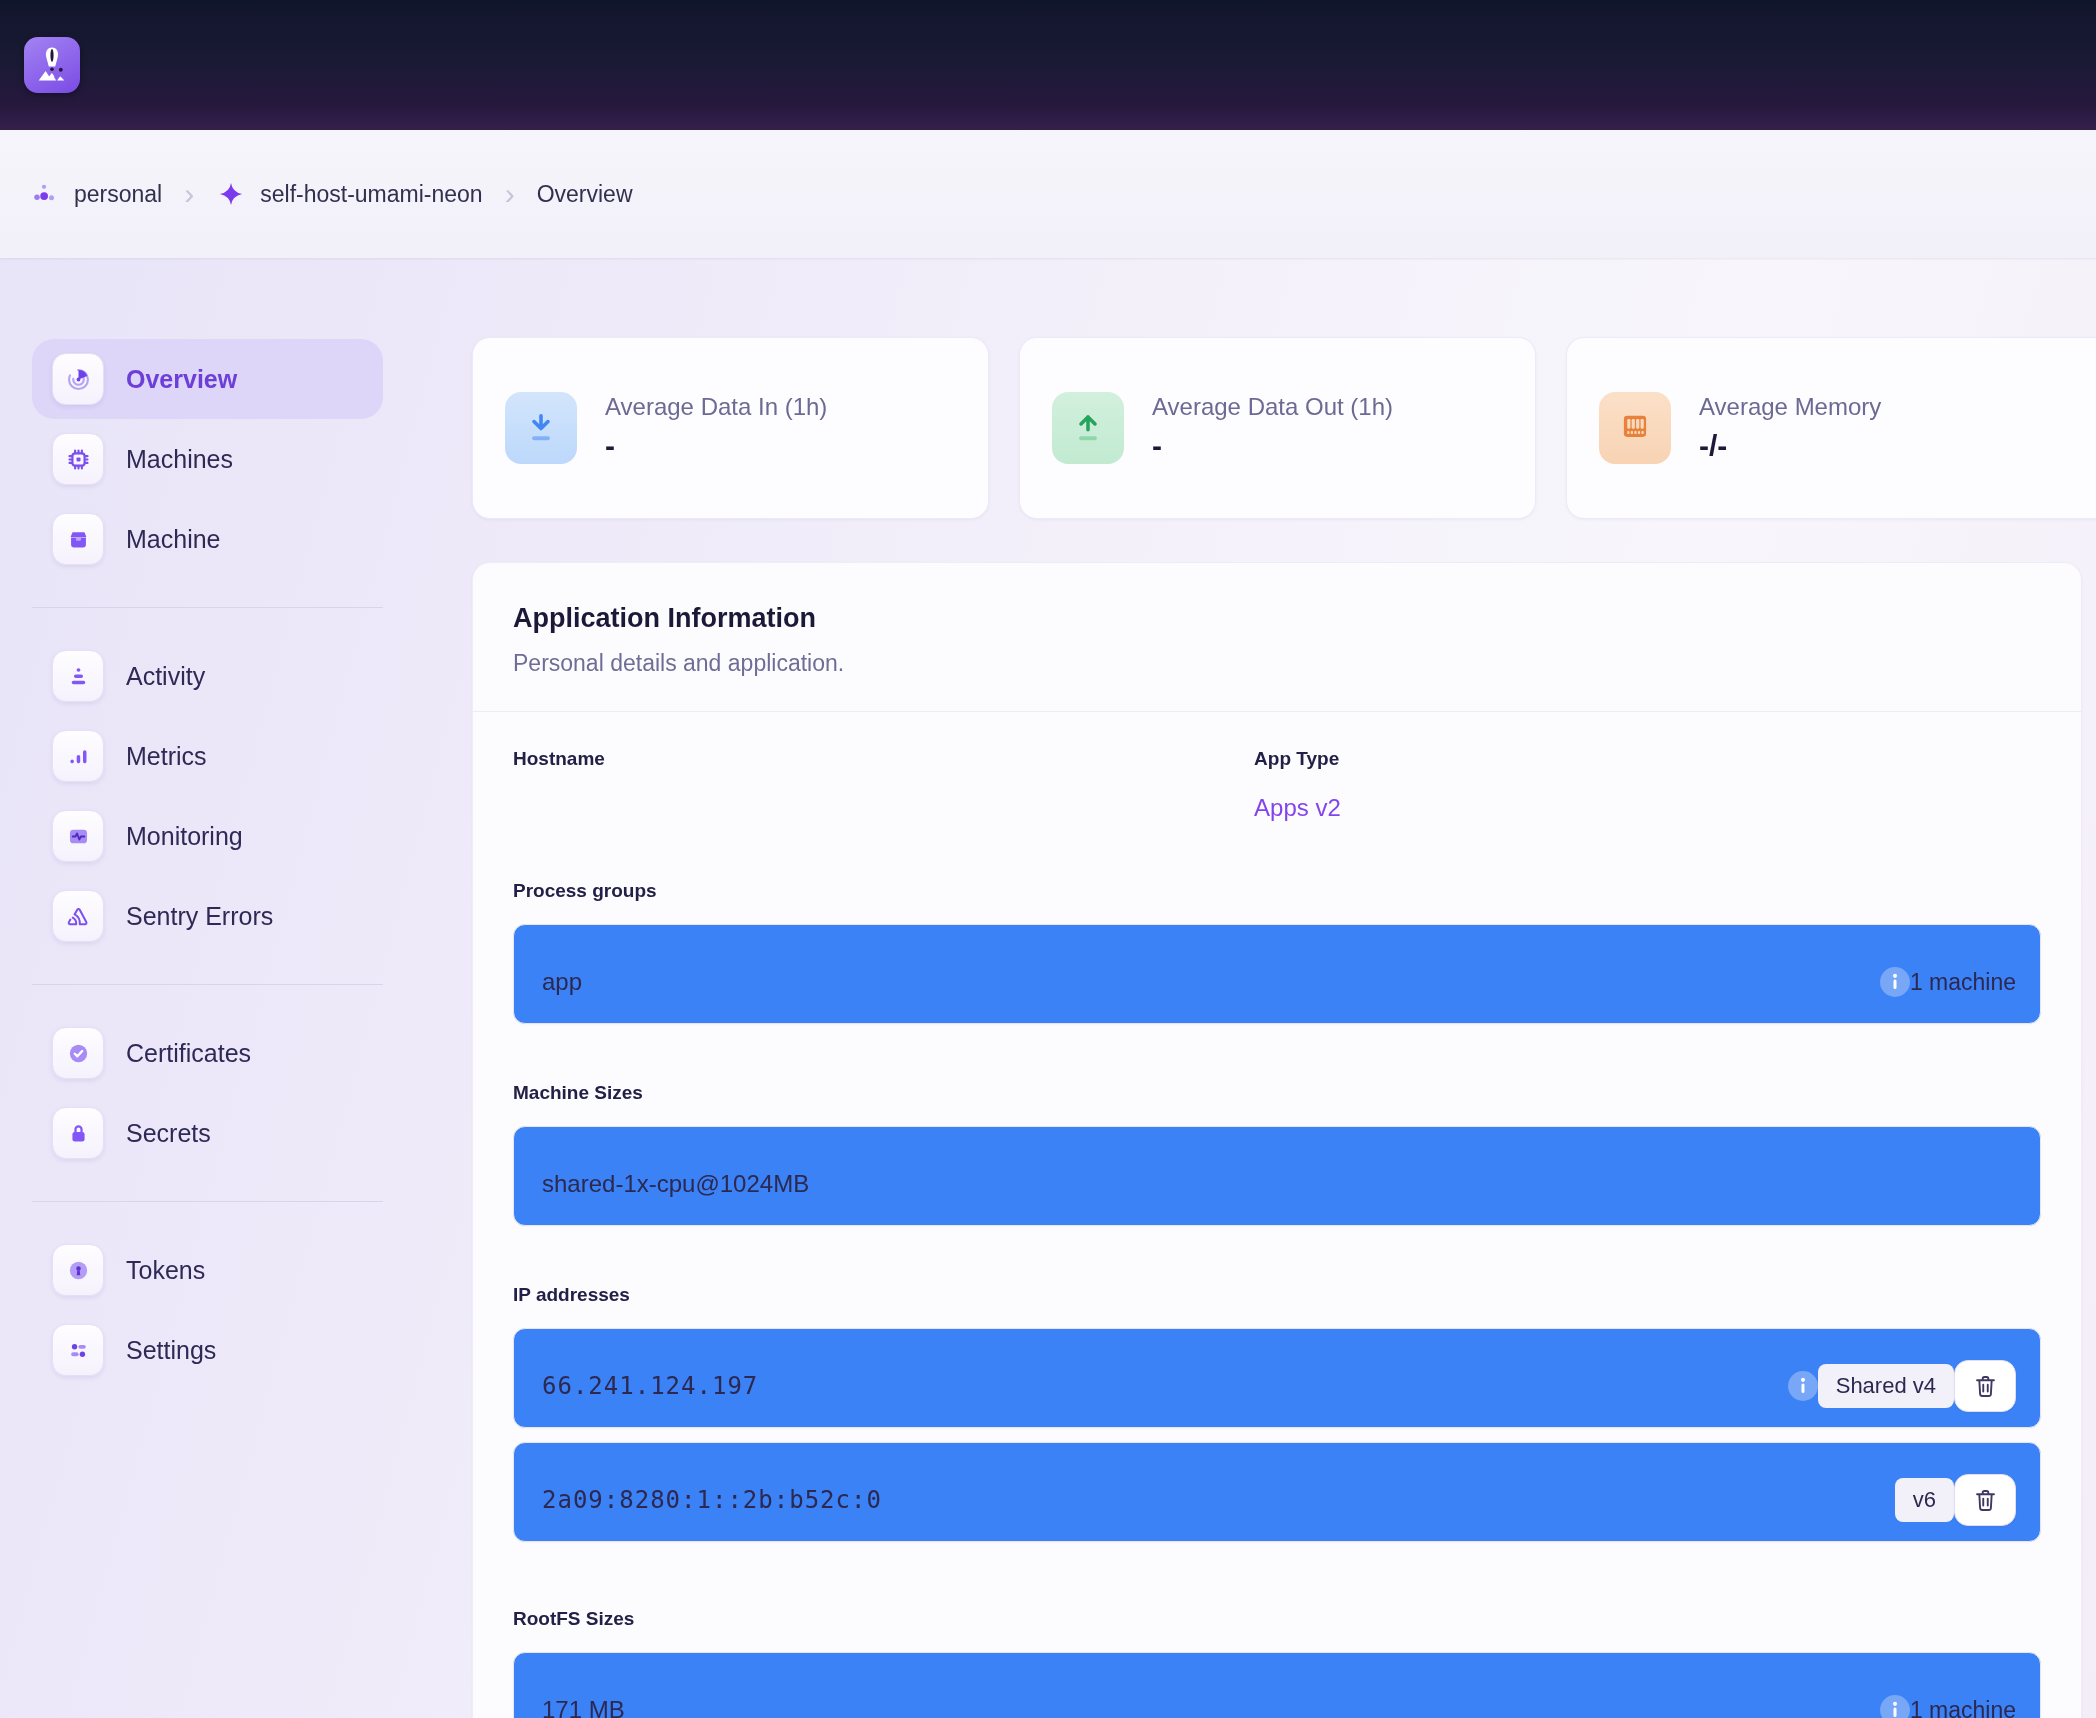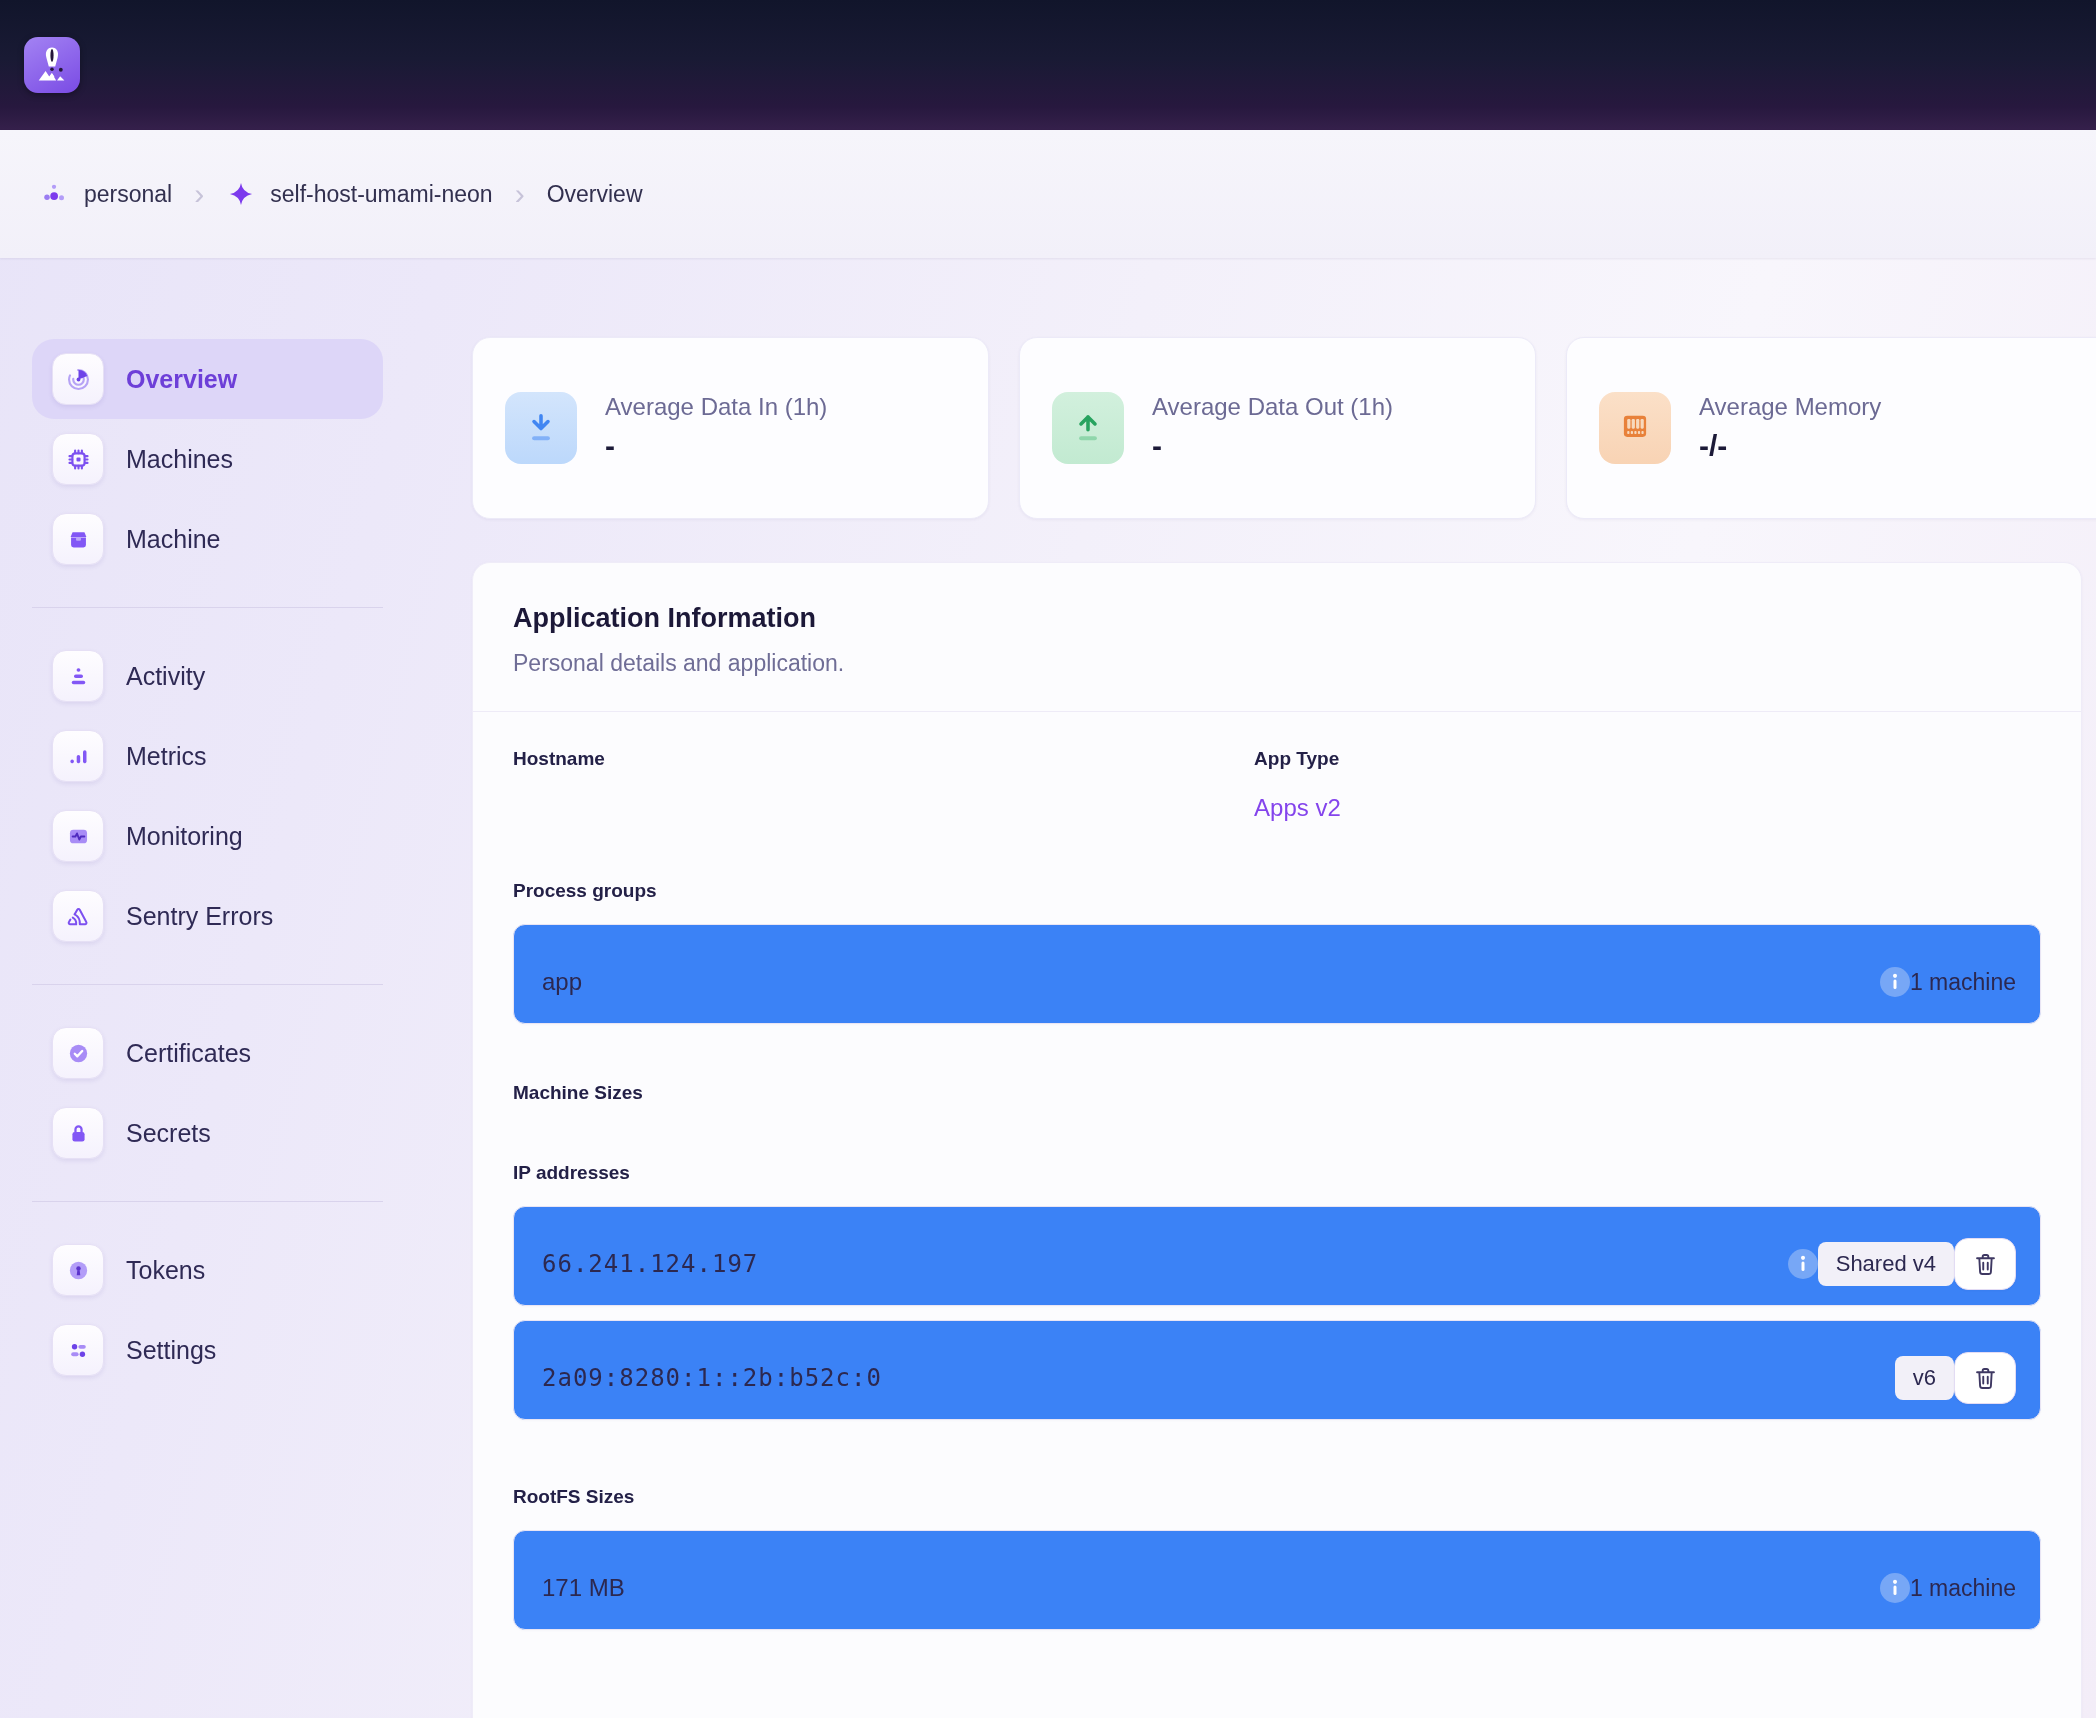--- a/index.html
+++ b/index.html
@@ -9,21 +9,21 @@
 
   
   .topbar{height:130px;display:flex;align-items:center;padding:0 24px;
     background:linear-gradient(180deg,#11152b 0%,#191a34 45%,#27183e 82%,#35204b 100%);}
   .logo-tile{width:56px;height:56px;border-radius:14px;cursor:pointer;
     background:linear-gradient(150deg,#a383f3 0%,#7a4be4 100%);
     display:flex;align-items:center;justify-content:center;box-shadow:0 2px 6px rgba(0,0,0,.35);}
 
   
   .crumbbar{height:128px;background:linear-gradient(180deg,#f6f5fb,#f2f0f9);
-    display:flex;align-items:center;padding:0 40px;box-shadow:0 1px 2px rgba(40,30,90,.08);}
+    display:flex;align-items:center;padding:0 30px;box-shadow:0 1px 2px rgba(40,30,90,.08);}
   .crumb{display:flex;align-items:center;gap:14px;font-size:23px;color:#32304f;font-weight:500;cursor:pointer;}
   .crumb .cicon{width:30px;height:30px;display:flex;align-items:center;justify-content:center;}
   .crumb-sep{color:#c7c3d9;font-size:30px;margin:0 22px;font-weight:400;user-select:none;}
 
   
   .content{display:flex;align-items:flex-start;}
   .sidebar{width:351px;margin-left:32px;padding-top:81px;flex:none;}
   .main{margin-left:89px;flex:none;width:1608px;padding-top:79px;}
 
   
@@ -338,20 +338,23 @@
                       <rect x="9" y="8.3" width="2" height="6.4" rx="1" fill="#fff"></rect>
                     </svg>
                 </span>
                 <span class="machine-count">1 machine</span>
               </span>
             </div>
           </div>
 
           <div class="section">
             <div class="field-label">Machine Sizes</div>
+            <div class="rowbox">
+              <span class="row-text">shared-1x-cpu@1024MB</span>
+            </div>
           </div>
 
           <div class="section">
             <div class="field-label">IP addresses</div>
 
             <div class="rowbox">
               <span class="row-mono">66.241.124.197</span>
               <span class="row-right">
                 <span class="info-dot">
                   <svg width="30" height="30" viewBox="0 0 20 20">

